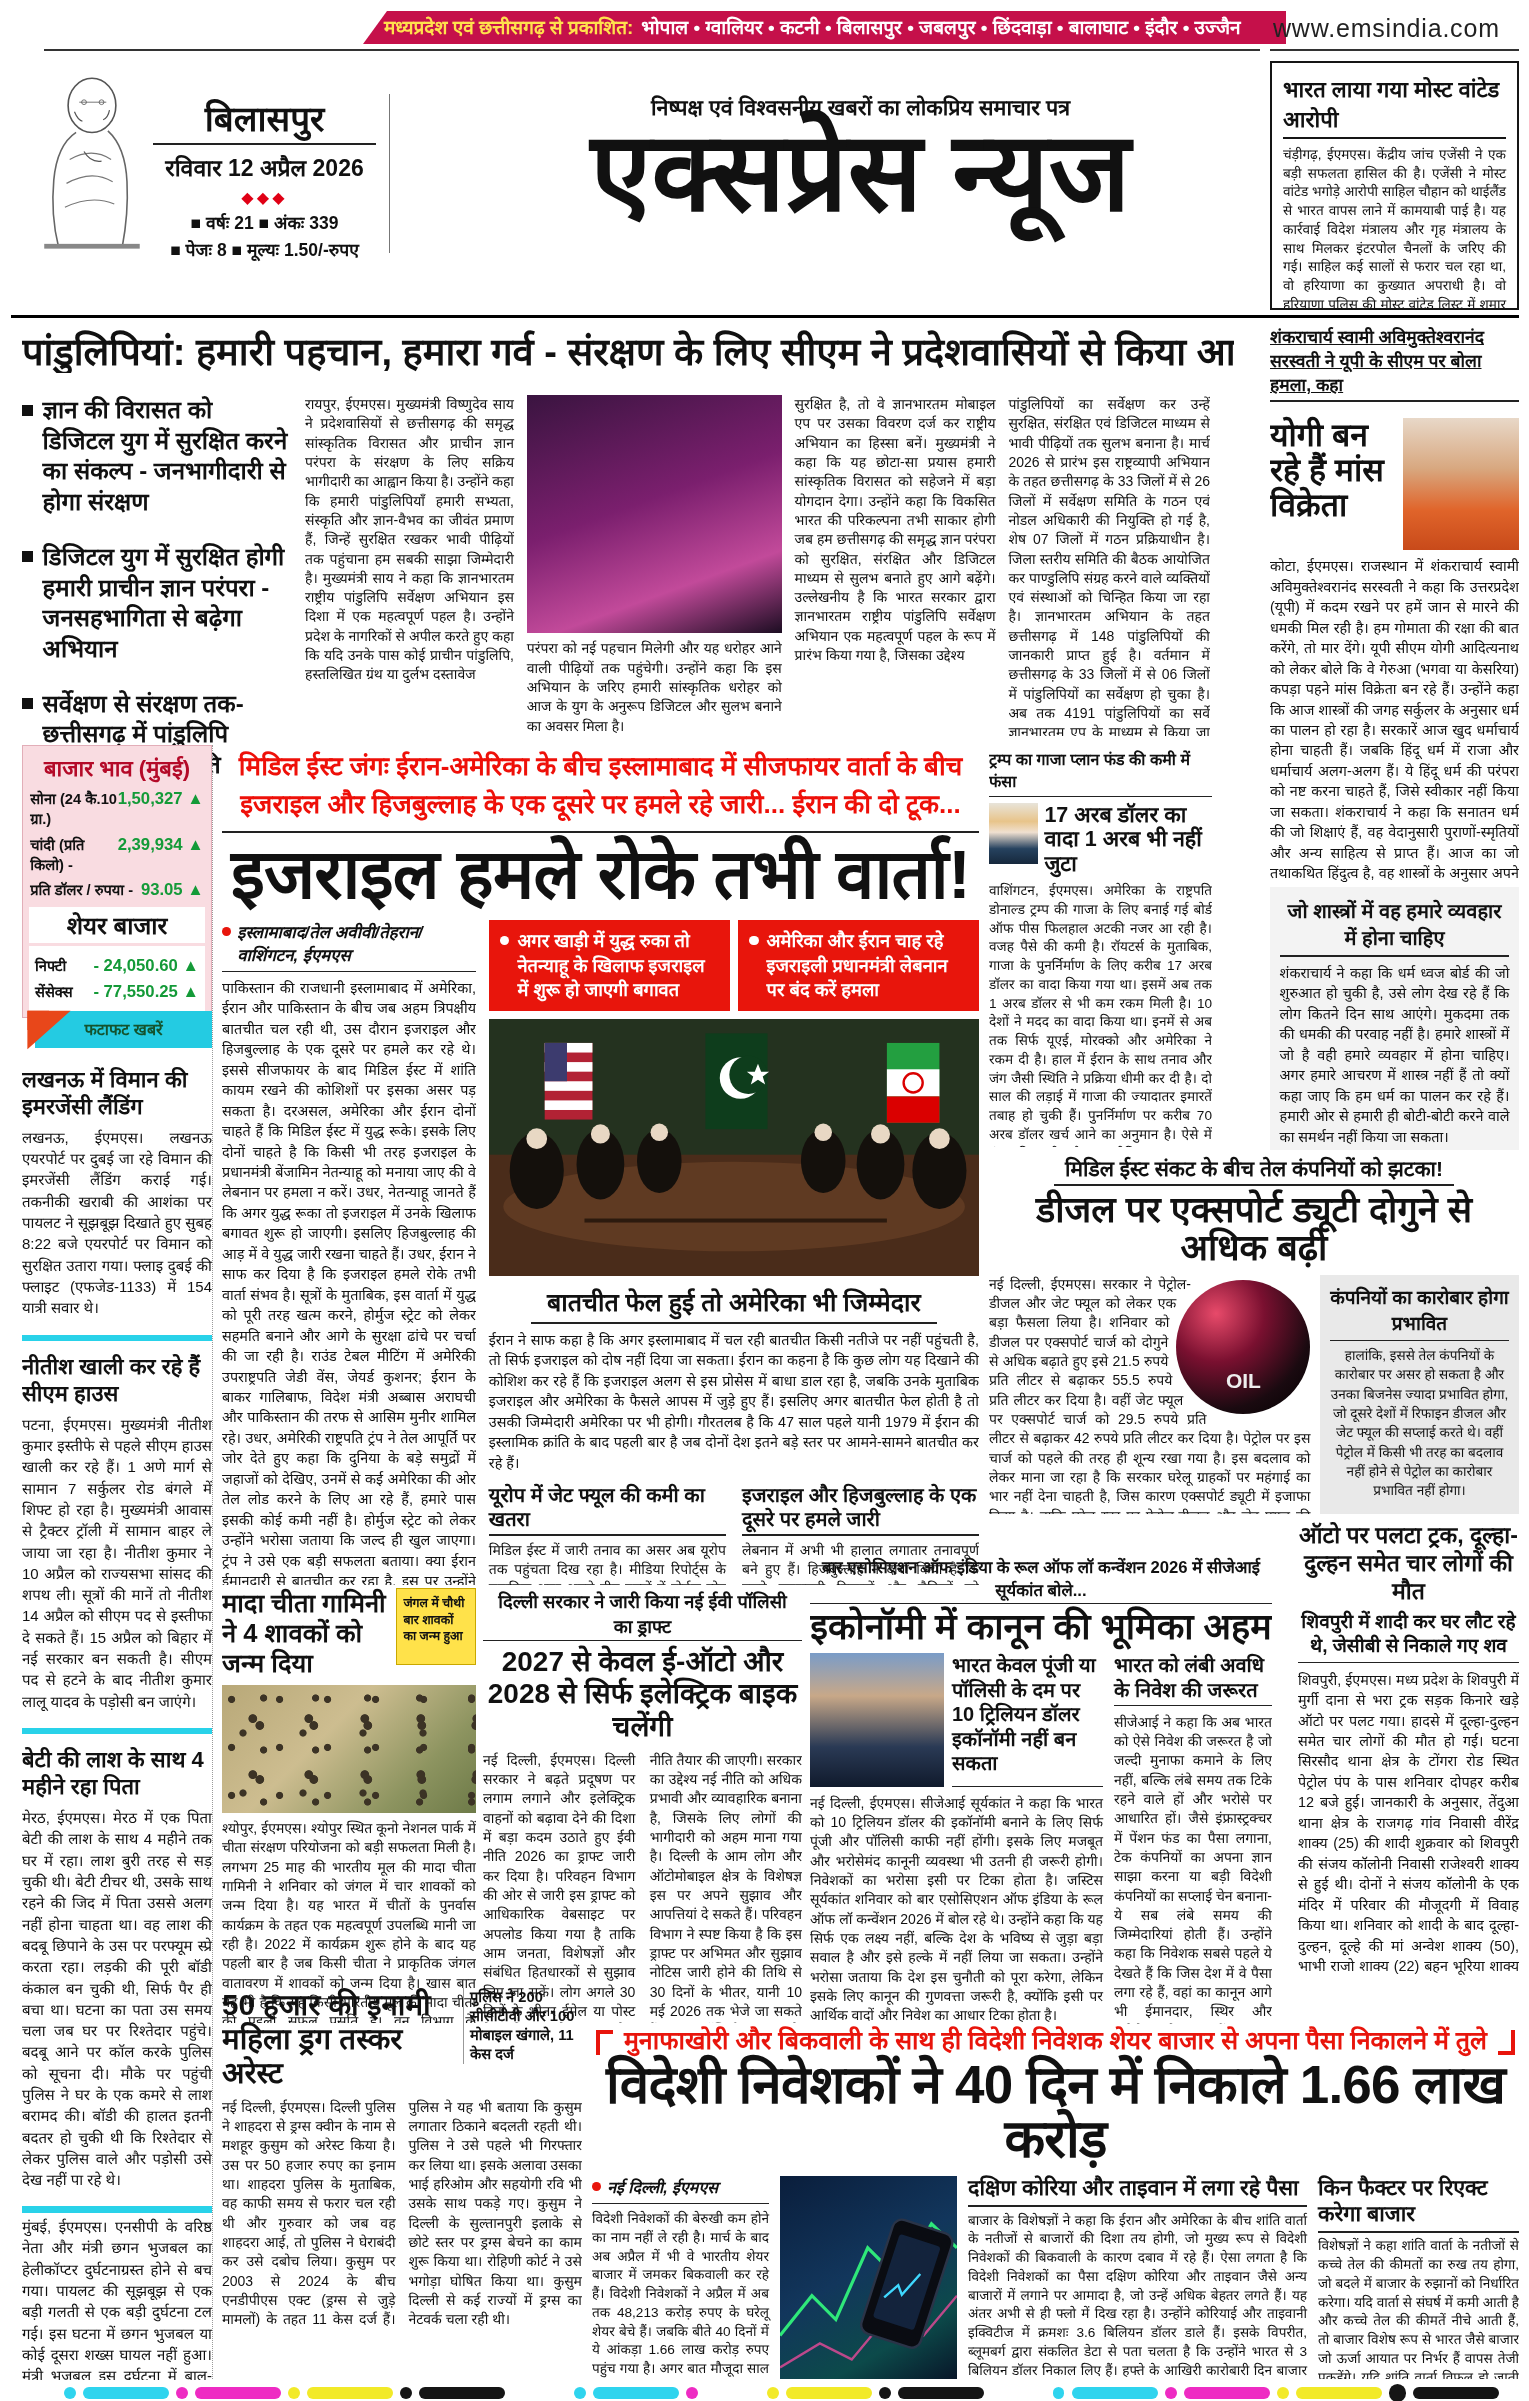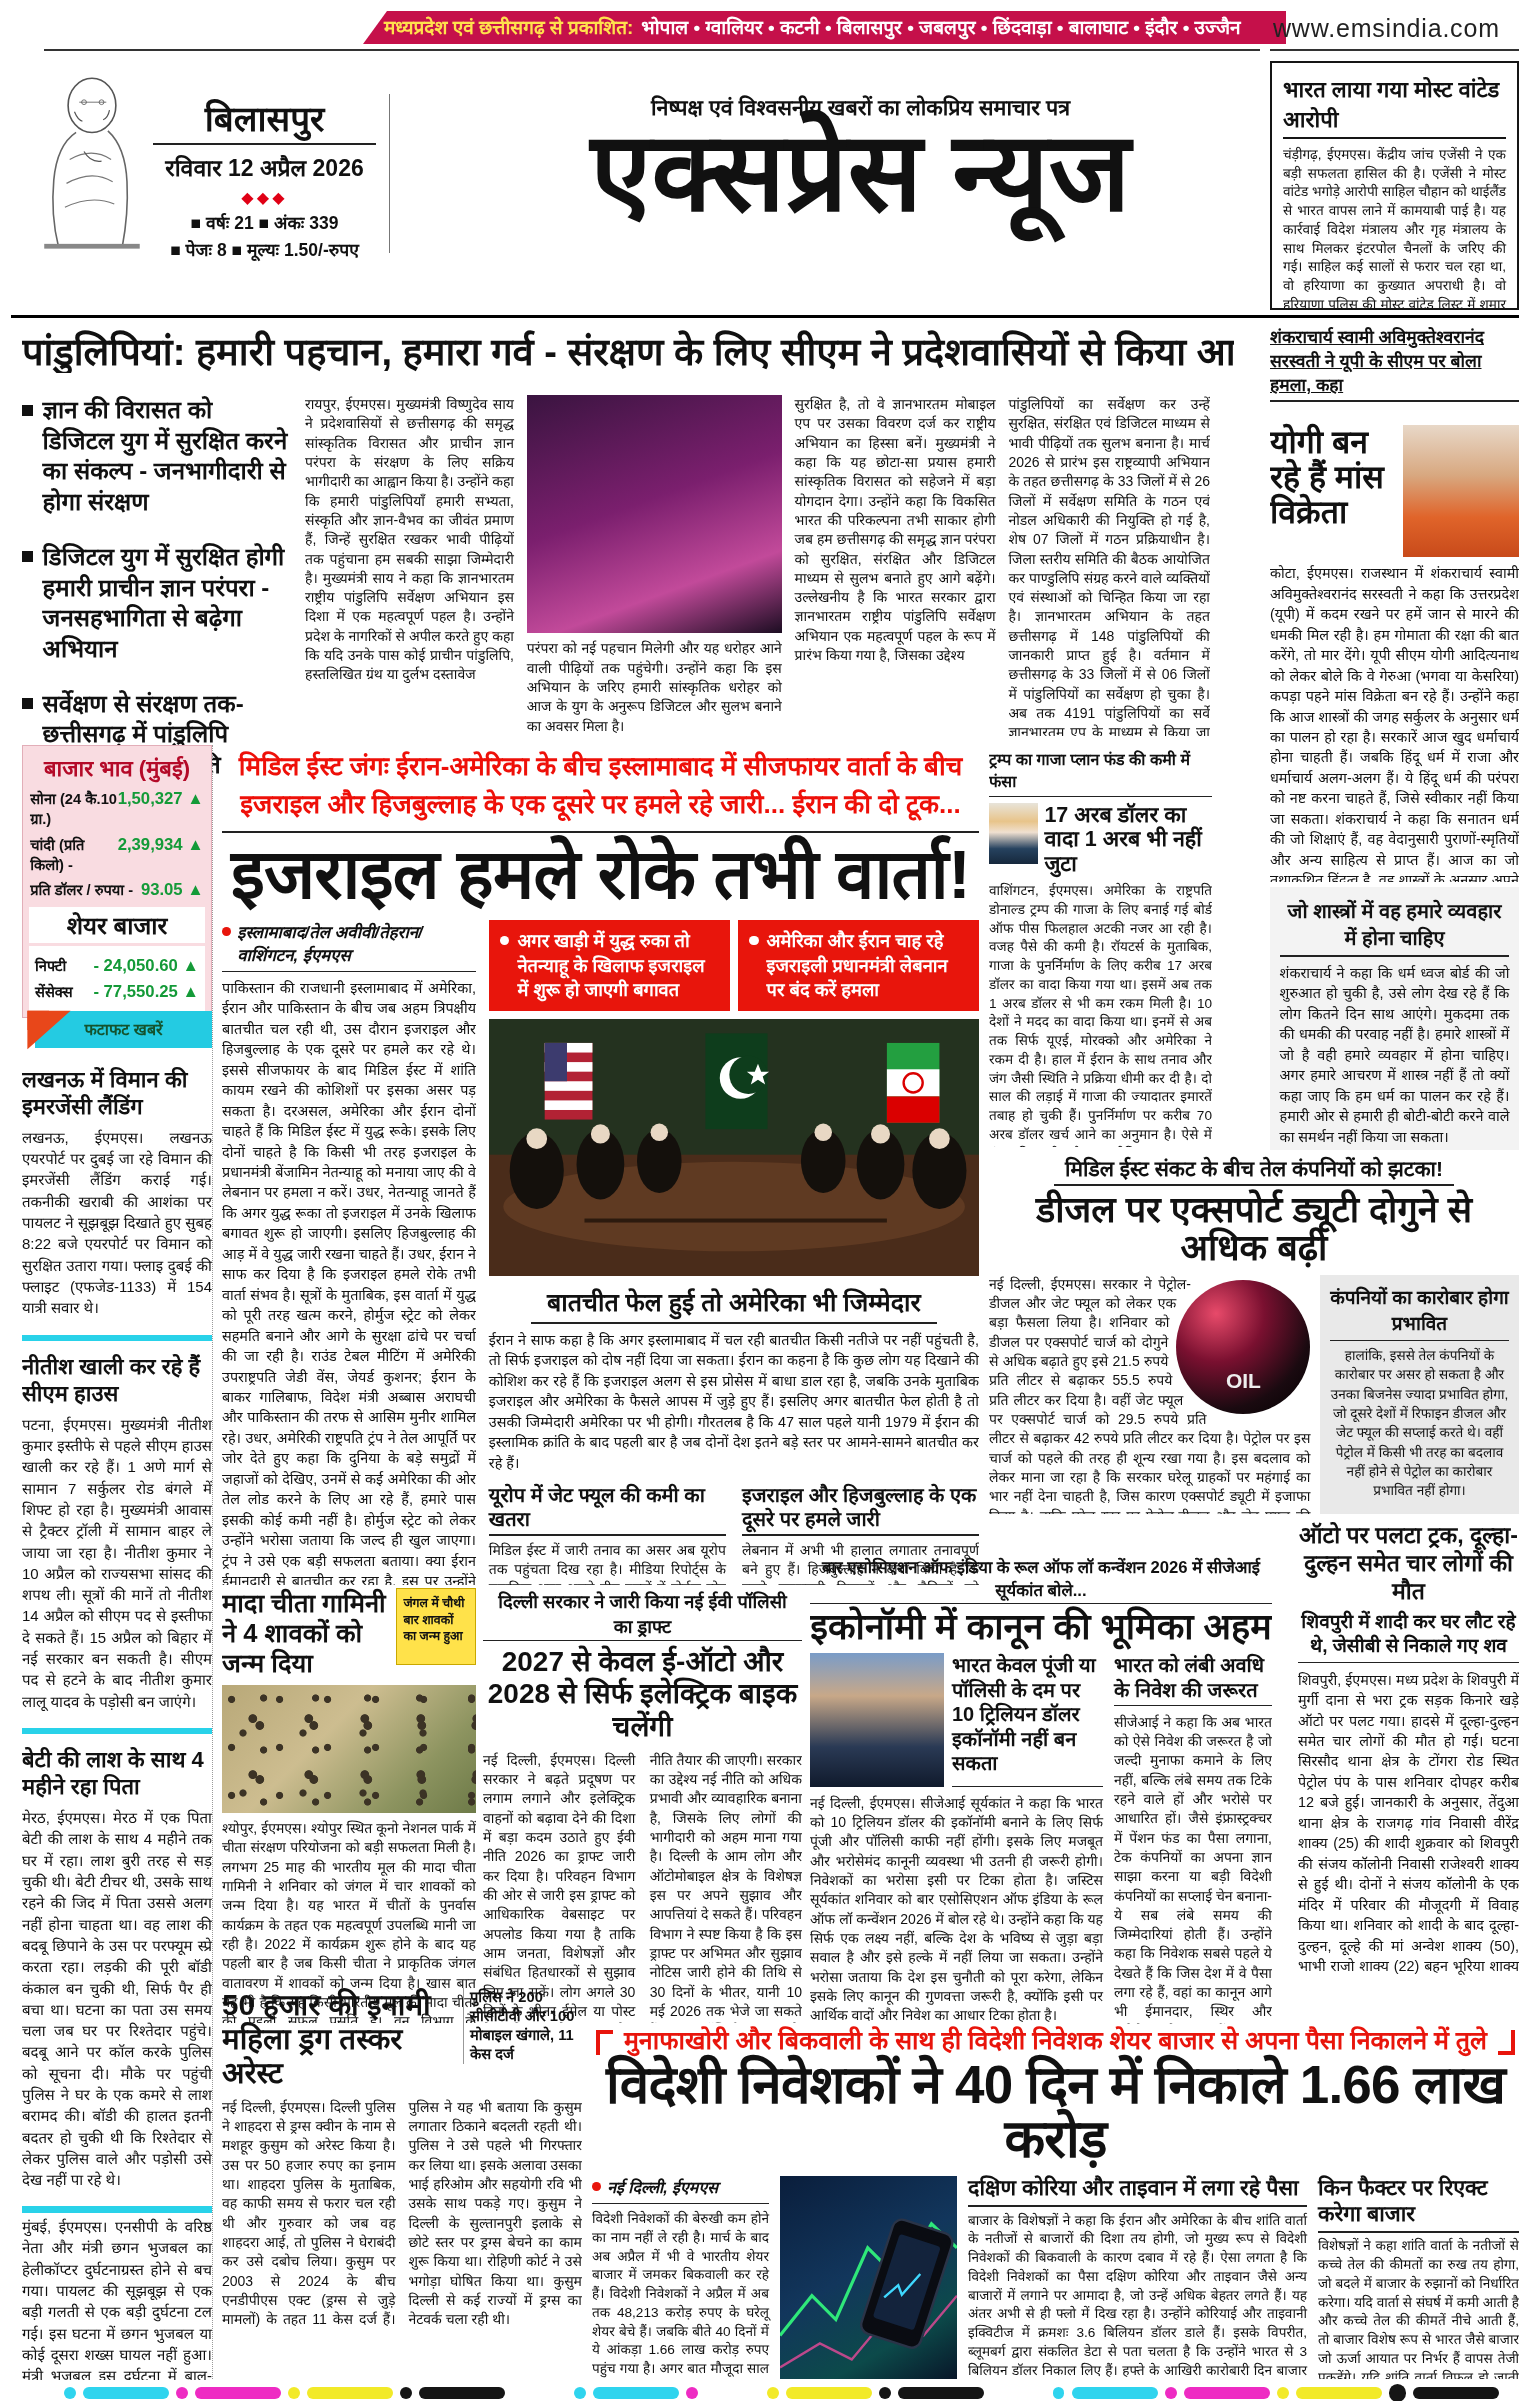--- a/index.html
+++ b/index.html
@@ -159,21 +159,21 @@
     <div style="flex:0 0 255px;">
       <div class="cm-photo" style="width:255px;height:238px;"></div>
       <div class="btxt" style="margin-top:6.4px;font-size:14px;">परंपरा को नई पहचान मिलेगी और यह धरोहर आने वाली पीढ़ियों तक पहुंचेगी। उन्होंने कहा कि इस अभियान के जरिए हमारी सांस्कृतिक धरोहर को आज के युग के अनुरूप डिजिटल और सुलभ बनाने का अवसर मिला है।</div>
     </div>
     <div class="btxt" style="flex:0 0 201px;font-size:14px;">सुरक्षित है, तो वे ज्ञानभारतम मोबाइल एप पर उसका विवरण दर्ज कर राष्ट्रीय अभियान का हिस्सा बनें। मुख्यमंत्री ने कहा कि यह छोटा-सा प्रयास हमारी सांस्कृतिक विरासत को सहेजने में बड़ा योगदान देगा। उन्होंने कहा कि विकसित भारत की परिकल्पना तभी साकार होगी जब हम छत्तीसगढ़ की समृद्ध ज्ञान परंपरा को सुरक्षित, संरक्षित और डिजिटल माध्यम से सुलभ बनाते हुए आगे बढ़ेंगे। उल्लेखनीय है कि भारत सरकार द्वारा ज्ञानभारतम राष्ट्रीय पांडुलिपि सर्वेक्षण अभियान एक महत्वपूर्ण पहल के रूप में प्रारंभ किया गया है, जिसका उद्देश्य</div>
     <div class="btxt" style="flex:1;font-size:14px;">पांडुलिपियों का सर्वेक्षण कर उन्हें सुरक्षित, संरक्षित एवं डिजिटल माध्यम से भावी पीढ़ियों तक सुलभ बनाना है। मार्च 2026 से प्रारंभ इस राष्ट्रव्यापी अभियान के तहत छत्तीसगढ़ के 33 जिलों में से 26 जिलों में सर्वेक्षण समिति के गठन एवं नोडल अधिकारी की नियुक्ति हो गई है, शेष 07 जिलों में गठन प्रक्रियाधीन है। जिला स्तरीय समिति की बैठक आयोजित कर पाण्डुलिपि संग्रह करने वाले व्यक्तियों एवं संस्थाओं को चिन्हित किया जा रहा है। ज्ञानभारतम अभियान के तहत छत्तीसगढ़ में 148 पांडुलिपियों की जानकारी प्राप्त हुई है। वर्तमान में छत्तीसगढ़ के 33 जिलों में से 06 जिलों में पांडुलिपियों का सर्वेक्षण हो चुका है। अब तक 4191 पांडुलिपियों का सर्वे ज्ञानभारतम एप के माध्यम से किया जा चुका है।</div>
   </div>
 
   <div class="abs ovh" style="left:1270px;top:324px;width:249px;height:558px;">
     <div class="kicker" style="font-size:17.5px;text-decoration:underline;">शंकराचार्य स्वामी अविमुक्तेश्वरानंद सरस्वती ने यूपी के सीएम पर बोला हमला, कहा</div>
-    <div style="display:flex;gap:6.4px;margin-top:23px;">
+    <div style="display:flex;gap:6.4px;margin-top:16px;">
       <div style="flex:1;font-size:32px;font-weight:bold;line-height:1.1;">योगी बन रहे हैं मांस विक्रेता</div>
       <div class="swami-photo" style="flex:0 0 116px;height:132px;"></div>
     </div>
     <div class="btxt-lg" style="margin-top:6.4px;">कोटा, ईएमएस। राजस्थान में शंकराचार्य स्वामी अविमुक्तेश्वरानंद सरस्वती ने कहा कि उत्तरप्रदेश (यूपी) में कदम रखने पर हमें जान से मारने की धमकी मिल रही है। हम गोमाता की रक्षा की बात करेंगे, तो मार देंगे। यूपी सीएम योगी आदित्यनाथ को लेकर बोले कि वे गेरुआ (भगवा या केसरिया) कपड़ा पहने मांस विक्रेता बन रहे हैं। उन्होंने कहा कि आज शास्त्रों की जगह सर्कुलर के अनुसार धर्म का पालन हो रहा है। सरकारें आज खुद धर्माचार्य होना चाहती हैं। जबकि हिंदू धर्म में राजा और धर्माचार्य अलग-अलग हैं। ये हिंदू धर्म की परंपरा को नष्ट करना चाहते हैं, जिसे स्वीकार नहीं किया जा सकता। शंकराचार्य ने कहा कि सनातन धर्म की जो शिक्षाएं हैं, वह वेदानुसारी पुराणों-स्मृतियों और अन्य साहित्य से प्राप्त हैं। आज का जो तथाकथित हिंदुत्व है, वह शास्त्रों के अनुसार अपने हिंदू धर्म का पालन नहीं कर रहा है। वह सर्कुलर के अनुसार पालन कर रहा है।</div>
   </div>
   <div class="abs graybox ovh" style="left:1270px;top:887px;width:249px;height:263px;background:#f3f3f3;">
     <h3 style="margin:0 0 6.4px;font-size:20px;border-bottom:2.4px solid #222;padding-bottom:4px;">जो शास्त्रों में वह हमारे व्यवहार में होना चाहिए</h3>
     <div class="btxt-lg">शंकराचार्य ने कहा कि धर्म ध्वज बोर्ड की जो शुरुआत हो चुकी है, उसे लोग देख रहे हैं कि लोग कितने दिन साथ आएंगे। मुकदमा तक की धमकी की परवाह नहीं है। हमारे शास्त्रों में जो है वही हमारे व्यवहार में होना चाहिए। अगर हमारे आचरण में शास्त्र नहीं हैं तो क्यों कहा जाए कि हम धर्म का पालन कर रहे हैं। हमारी ओर से हमारी ही बोटी-बोटी करने वाले का समर्थन नहीं किया जा सकता।</div>
   </div>
 

